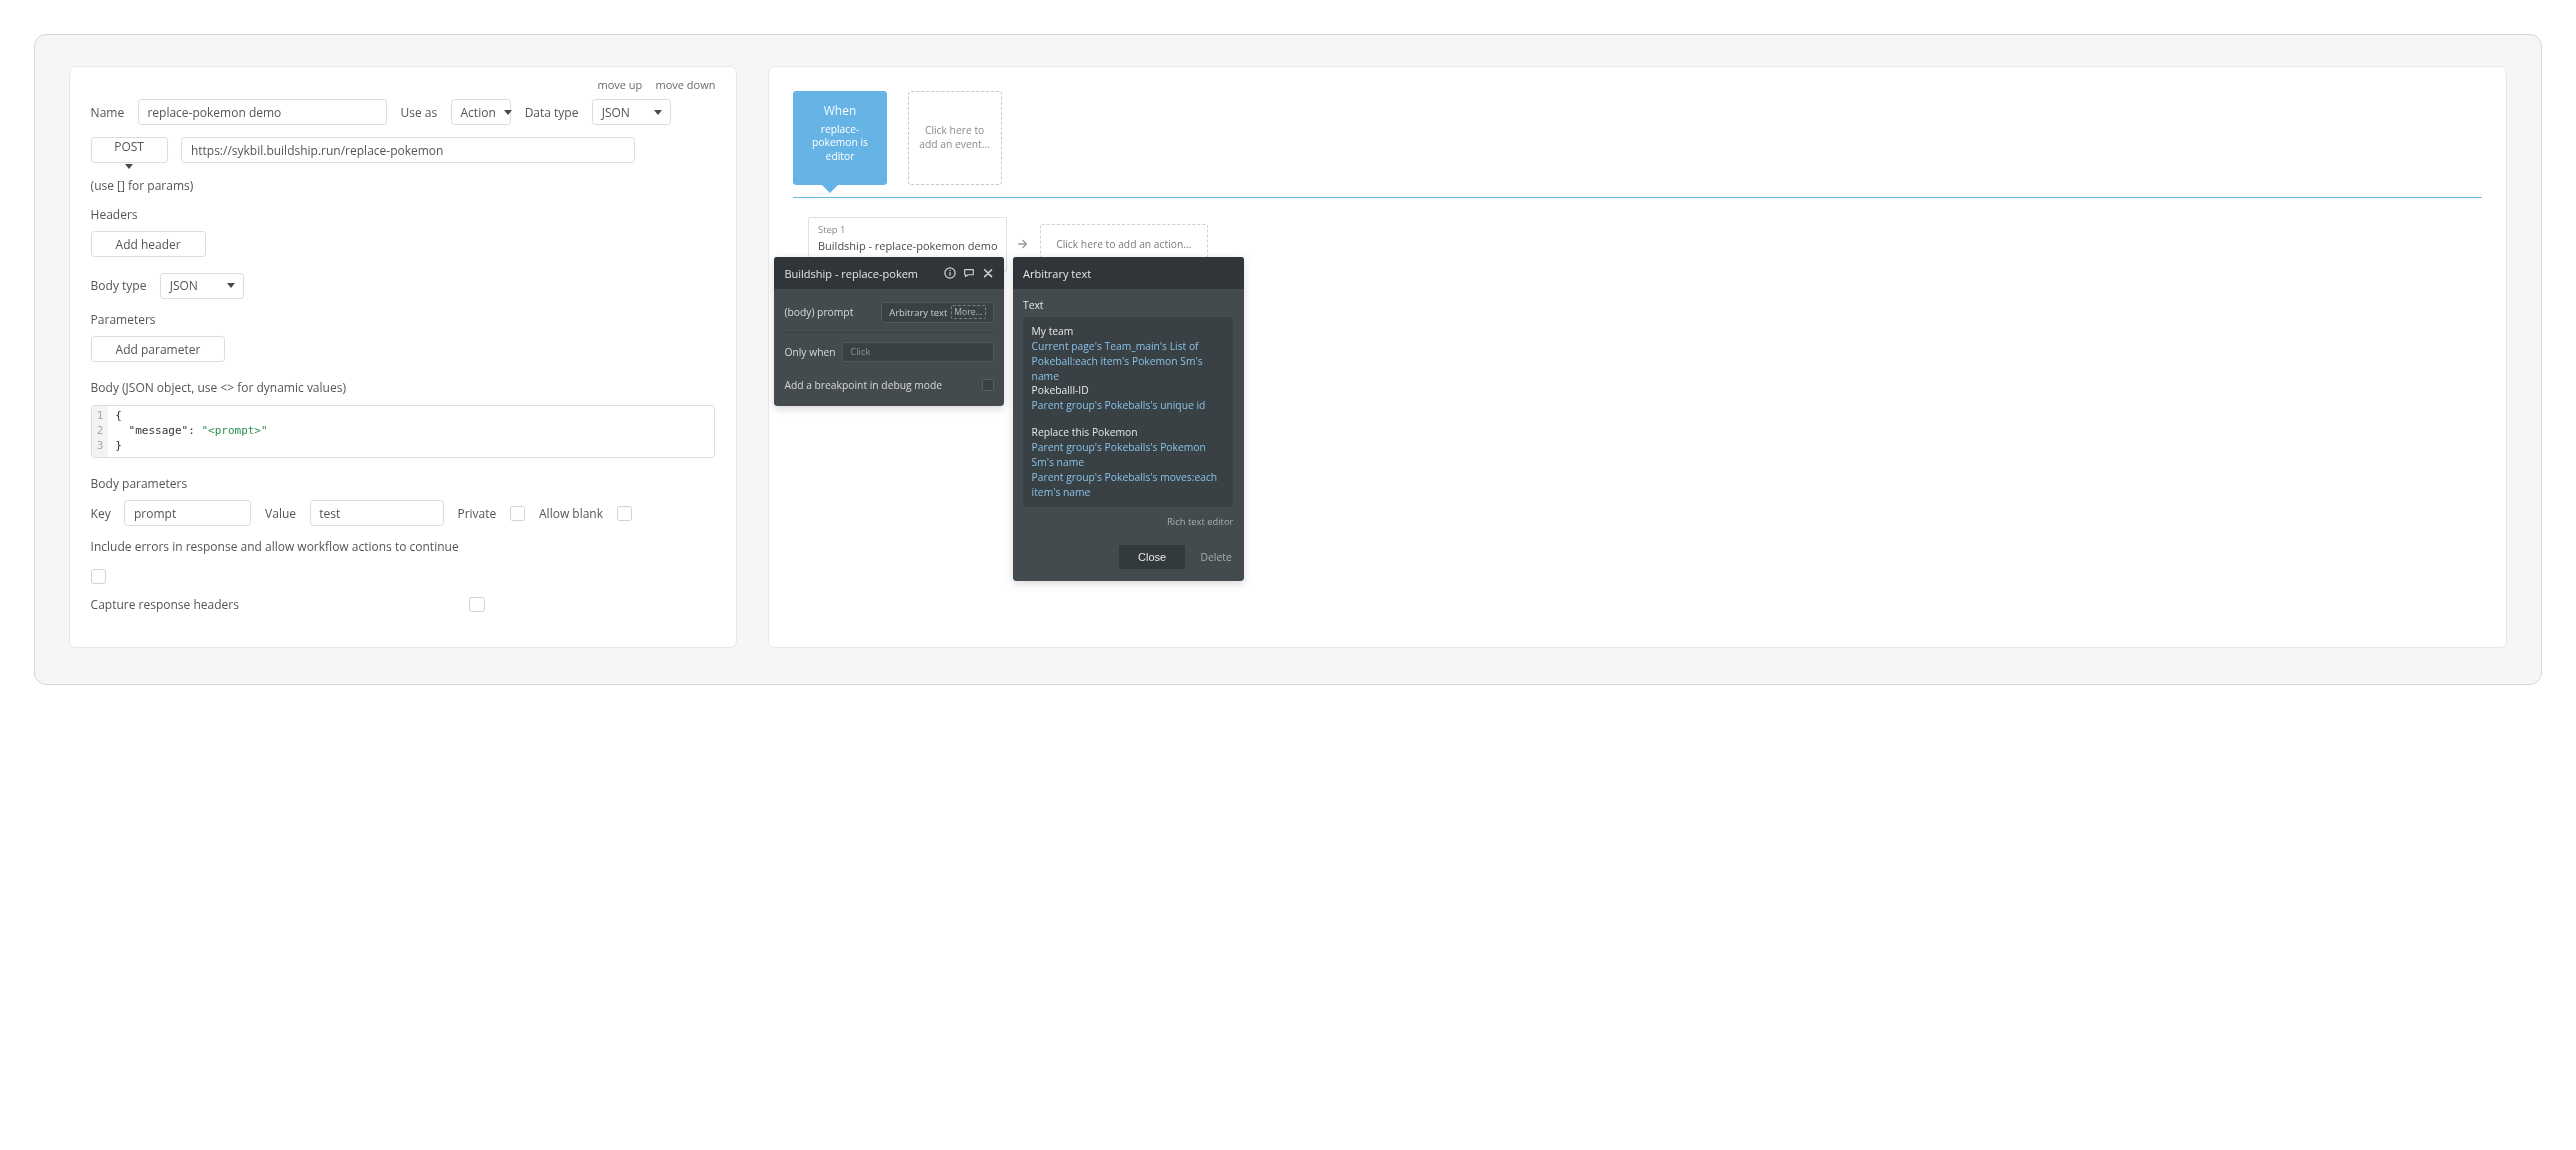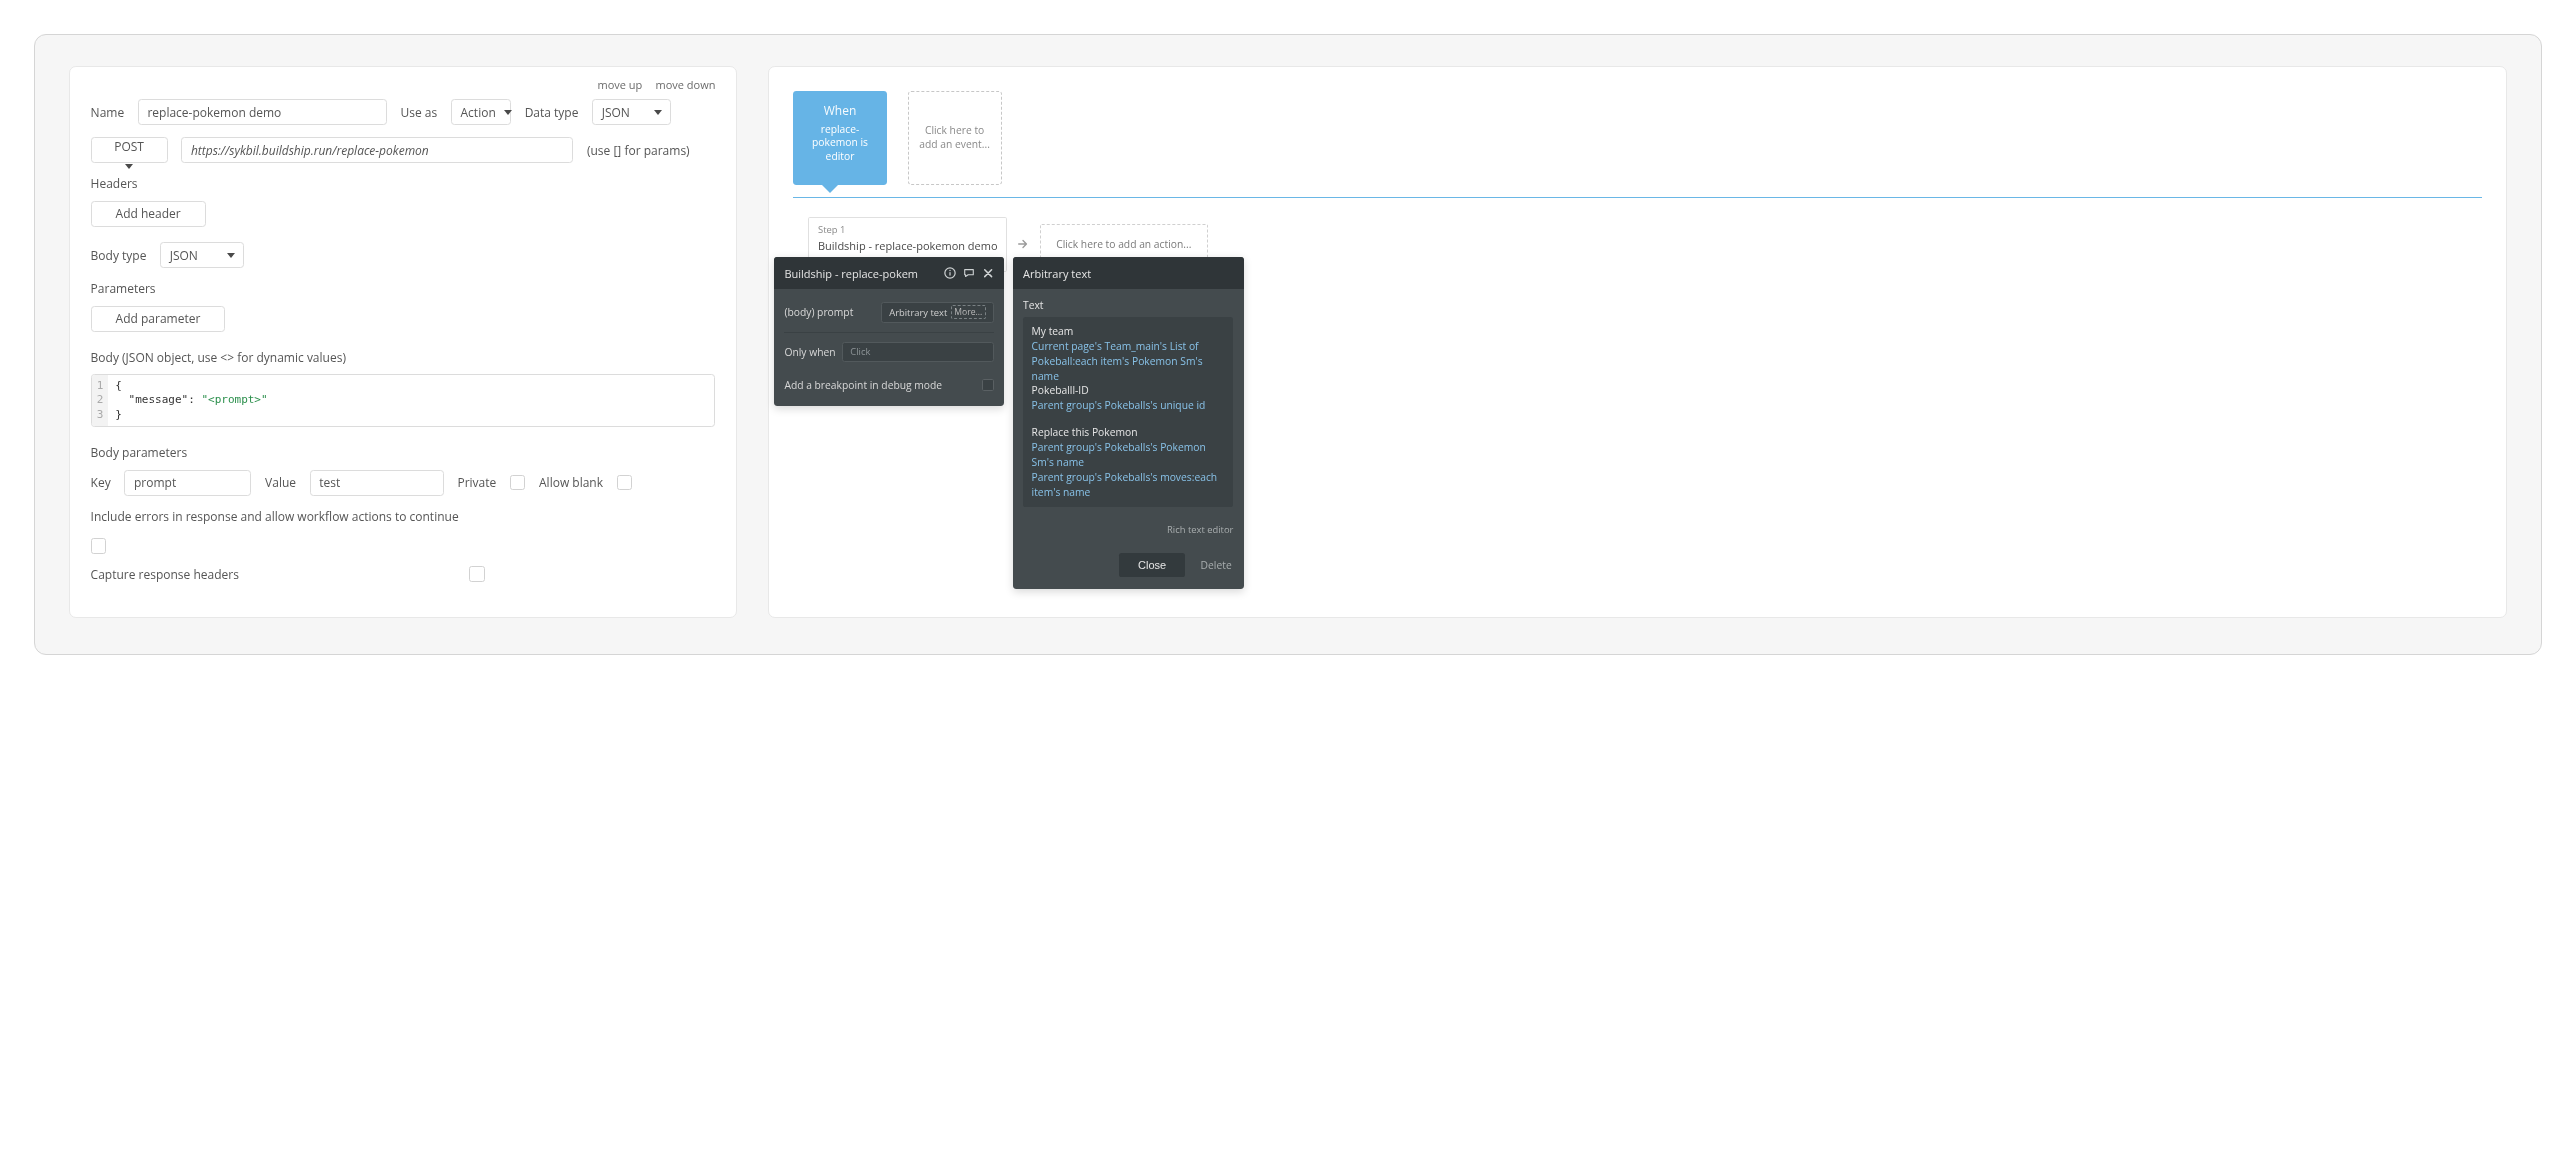--- a/index.html
+++ b/index.html
@@ -237,35 +237,35 @@
   .txt-panel {
     background: #3a4144;
     border-radius: 2.6px;
     padding: 6.9px 8.6px;
     margin-top: 5.1px;
     font-size: 10.3px;
     line-height: 1.45;
   }
   .txt-panel .dyn { color: #88c2e8; }
   .txt-panel .plain { color: #e6e6e6; }
-  .rte-label { text-align: right; color: #a8adae; font-size: 9.4px; margin-top: 16px; }
+  .rte-label { text-align: right; color: #a8adae; font-size: 9.4px; margin-top: 8px; }
   .p-footer { display: flex; justify-content: flex-end; gap: 15.4px; padding: 8.6px 12px 12px 12px; align-items: center; }
   .p-btn {
     background: #333a3d; color: #e6e6e6;
     border: none; border-radius: 2.6px;
     padding: 6px 19px; font-size: 11px; cursor: pointer;
   }
   .p-link { color: #a8adae; font-size: 10.3px; cursor: pointer; }
 
   
   .inp.w-name { width: 249px; }
   .sel.w-act  { width: 60px; }
   .sel.w-json { width: 79px; }
   .sel.w-post { width: 77px; flex-direction: column; }
-  .inp.w-url  { width: 392px; font-style: italic; }
+  .inp.w-url  { width: 454px; }
   .sel.w-body { width: 84px; }
   .inp.w-key  { width: 127px; }
   .inp.w-val  { width: 134px; }
 </style>
 </head>
 <body>
 
 <div class="canvas">
   <div class="frame">
 

